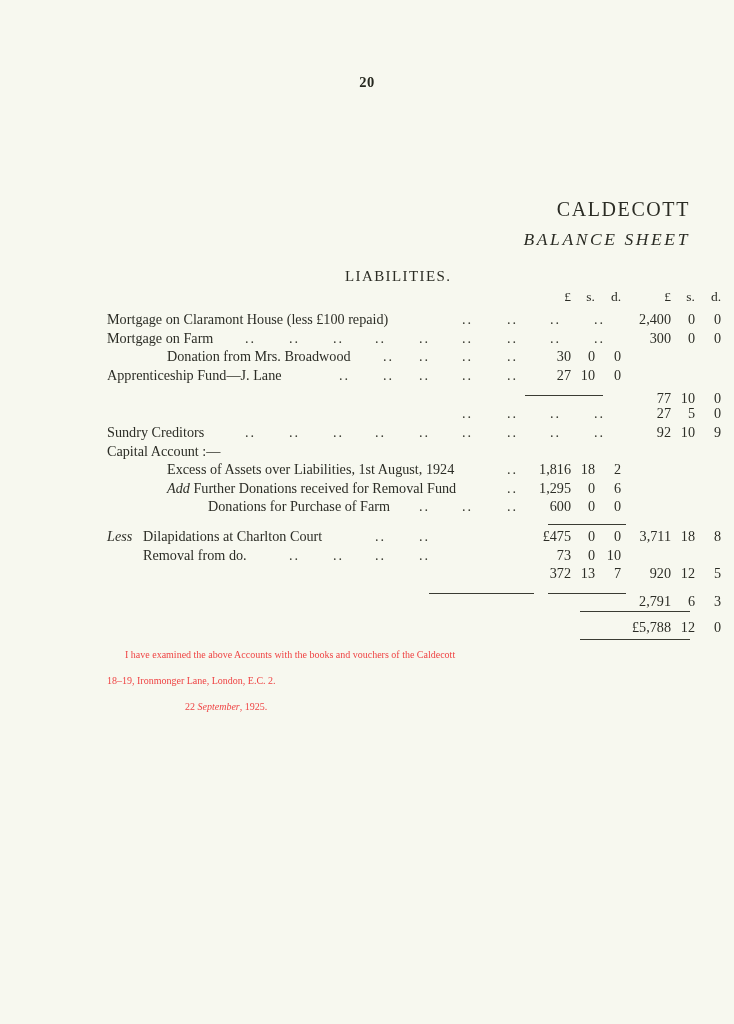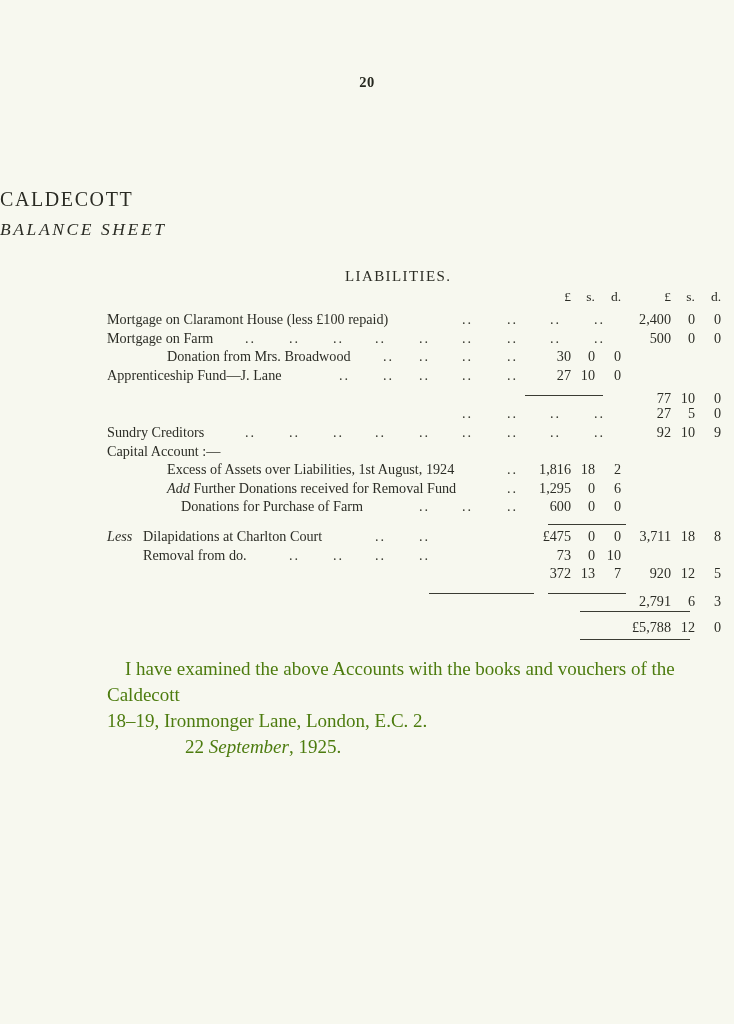--- a/index.html
+++ b/index.html
@@ -31,23 +31,24 @@
     text-align: center;
     font-size: 14.5px;
     font-weight: bold;
     letter-spacing: 0.5px;
     color: #26281f;
   }
 
   
   .title-block {
     position: absolute;
-    top: 187px;
+    top: 197px;
     left: 0;
     width: 690px;
+    text-align: right;
     font-family: Liberation Serif, serif;
   }
   .org-title {
     font-size: 20px;
     letter-spacing: 1.6px;
     color: #2b2c24;
     line-height: 1.25;
   }
   .doc-title {
     font-size: 17.5px;
@@ -82,21 +83,21 @@
     white-space: nowrap;
   }
 
   .label {
     position: absolute;
     left: 0;
     top: 0;
     white-space: nowrap;
   }
   .label.ind1 { left: 60px; }
-  .label.ind2 { left: 74px; }
+  .label.ind2 { left: 101px; }
   .label.ind3 { left: 22px; }
 
   .leader {
     position: absolute;
     top: 0;
     letter-spacing: 2px;
     color: #3a3b32;
   }
 
   
@@ -128,25 +129,25 @@
     height: 1px;
     background: #3b3c33;
   }
 
   .italic { font-style: italic; }
 
   
   .statement {
     position: absolute;
     left: 107px;
-    top: 656px;
+    top: 642px;
     width: 580px;
-    font-size: 19px;
+    font-size: 10px;
     line-height: 26px;
-    color: #4d7c0f;
+    color: #ef4444;
   }
   .statement .l1 { text-indent: 18px; }
   .statement .l3 { padding-left: 78px; }
 </style>
 </head>
 <body>
 
 <div class="page">
 
   <div class="folio">20</div>
@@ -184,21 +185,21 @@
       <span class="label">Mortgage on Farm</span>
       <span class="leader" style="left:138px;">..</span>
       <span class="leader" style="left:182px;">..</span>
       <span class="leader" style="left:226px;">..</span>
       <span class="leader" style="left:268px;">..</span>
       <span class="leader" style="left:312px;">..</span>
       <span class="leader" style="left:355px;">..</span>
       <span class="leader" style="left:400px;">..</span>
       <span class="leader" style="left:443px;">..</span>
       <span class="leader" style="left:487px;">..</span>
-      <span class="cell colB-p">500</span>
+      <span class="cell colB-p">300</span>
       <span class="cell colB-s">0</span>
       <span class="cell colB-d">0</span>
     </div>
 
 
     <div class="row">
       <span class="label ind1">Donation from Mrs. Broadwood</span>
       <span class="leader" style="left:276px;">..</span>
       <span class="leader" style="left:312px;">..</span>
       <span class="leader" style="left:355px;">..</span>

